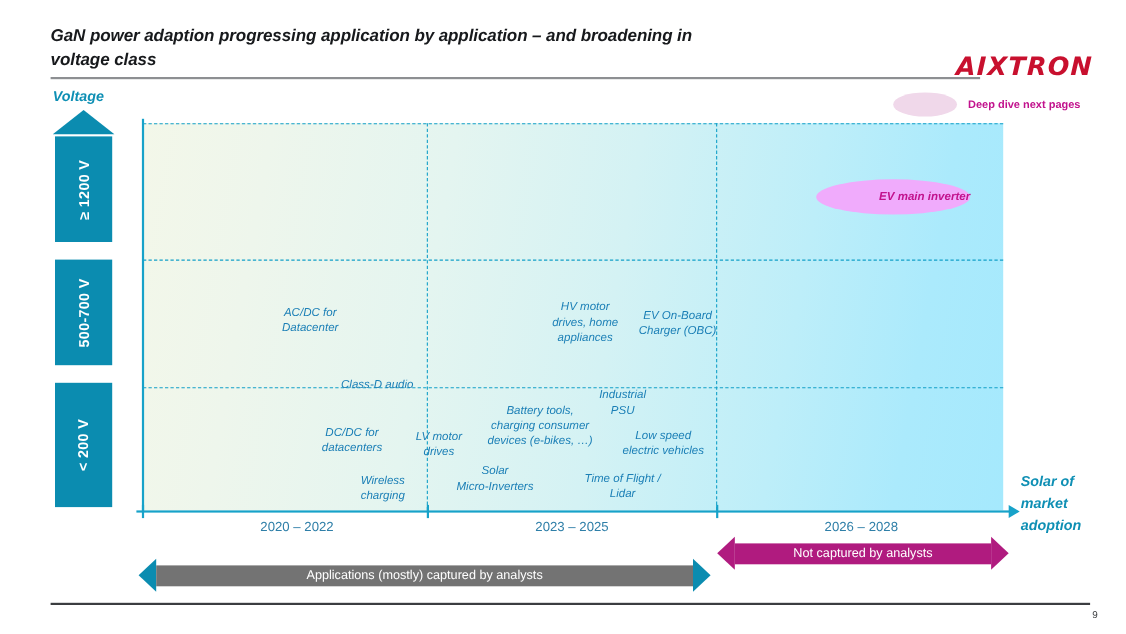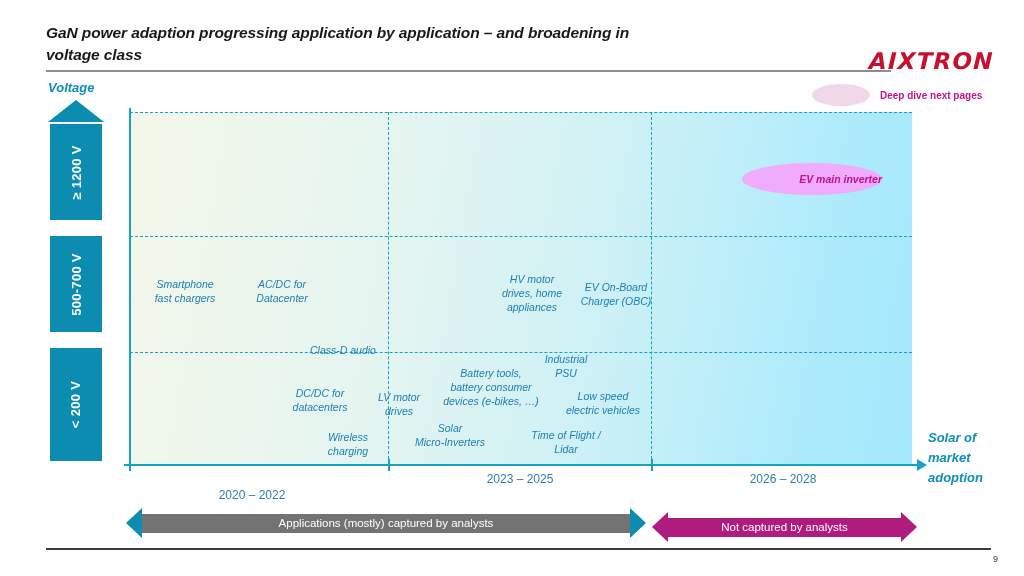--- a/index.html
+++ b/index.html
@@ -114,21 +114,21 @@
   .barrow{position:absolute;height:30px;display:flex;align-items:center;}
   .barrow .head{width:0;height:0;border-top:15px solid transparent;border-bottom:15px solid transparent;}
   .barrow .body{
     height:19px;flex:1;display:flex;align-items:center;justify-content:center;
     color:#fff;font-size:11.5px;white-space:nowrap;
   }
   #arrow-analysts{left:126px;top:508px;width:520px;}
   #arrow-analysts .head.l{border-right:16px solid #0b8cb0;}
   #arrow-analysts .head.r{border-left:16px solid #0b8cb0;}
   #arrow-analysts .body{background:#737373;}
-  #arrow-notcaptured{left:652px;top:512px;width:265px;}
+  #arrow-notcaptured{left:652px;top:488px;width:265px;}
   #arrow-notcaptured .head.l{border-right:16px solid #b01b7f;}
   #arrow-notcaptured .head.r{border-left:16px solid #b01b7f;}
   #arrow-notcaptured .body{background:#b01b7f;}
 </style>
 </head>
 <body>
 
 <div class="slide">
 
   <div class="title">GaN power adaption progressing application by application –
@@ -161,53 +161,51 @@
     <div class="vgrid" style="left:521px;"></div>
   </div>
 
   <div class="axis-y"></div>
   <div class="axis-x"></div>
   <div class="axis-x-arrow"></div>
   <div class="tick" style="left:129px;"></div>
   <div class="tick" style="left:388px;"></div>
   <div class="tick" style="left:651px;"></div>
 
-  <div class="item ctr" style="left:137px;top:277px;width:96px;">Smartphone
-fast chargers</div>
   <div class="item ctr" style="left:237px;top:277px;width:90px;">AC/DC for
 Datacenter</div>
   <div class="item lft" style="left:310px;top:343px;width:90px;">Class-D audio</div>
   <div class="item ctr" style="left:274px;top:386px;width:92px;">DC/DC for
 datacenters</div>
   <div class="item ctr" style="left:307px;top:430px;width:82px;">Wireless
 charging</div>
   <div class="item ctr" style="left:366px;top:390px;width:66px;">LV motor
 drives</div>
   <div class="item ctr" style="left:427px;top:366px;width:128px;">Battery tools,
-battery consumer
+charging consumer
 devices (e-bikes, …)</div>
   <div class="item ctr" style="left:404px;top:421px;width:92px;">Solar
 Micro-Inverters</div>
   <div class="item ctr" style="left:530px;top:352px;width:72px;">Industrial
 PSU</div>
   <div class="item ctr" style="left:552px;top:389px;width:102px;">Low speed
 electric vehicles</div>
   <div class="item ctr" style="left:518px;top:428px;width:96px;">Time of Flight /
 Lidar</div>
   <div class="item ctr" style="left:492px;top:272px;width:80px;">HV motor
 drives, home
 appliances</div>
   <div class="item ctr" style="left:572px;top:280px;width:88px;">EV On-Board
 Charger (OBC)</div>
 
   <div class="hl" style="left:742px;top:163px;width:140px;height:32px;">
     <span>EV main inverter</span>
   </div>
 
-  <div class="xlab" style="left:172px;width:160px;margin-top:16px;">2020 – 2022</div>
+  <div class="xlab" style="left:190px;width:160px;">2020 – 2022</div>
   <div class="xlab" style="left:440px;width:160px;">2023 – 2025</div>
   <div class="xlab" style="left:703px;width:160px;">2026 – 2028</div>
 
   <div class="time-label">Solar of
 market
 adoption</div>
 
   <div class="barrow" id="arrow-analysts">
     <div class="head l"></div>
     <div class="body">Applications (mostly) captured by analysts</div>

